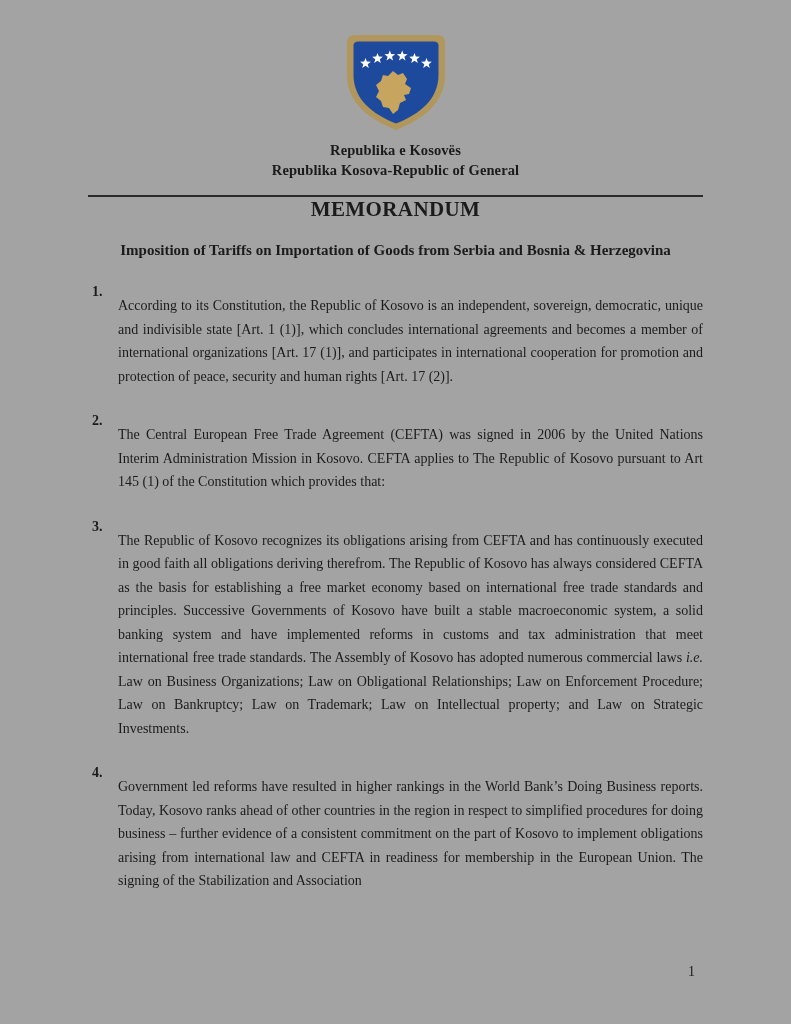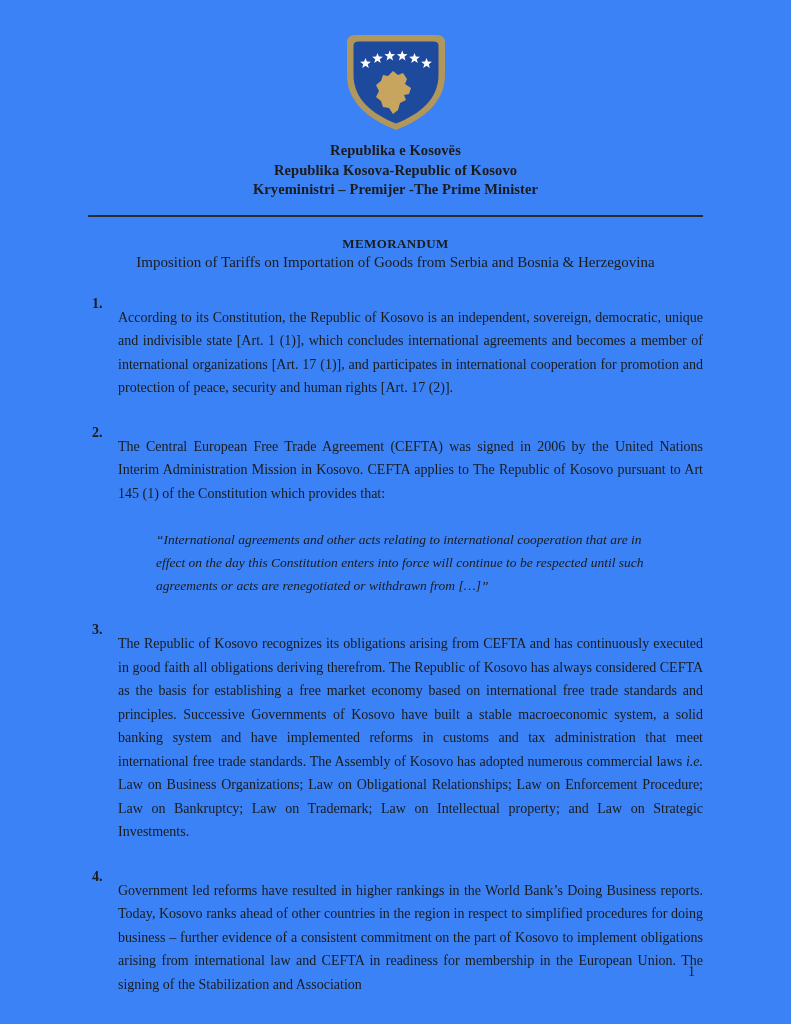--- a/index.html
+++ b/index.html
@@ -2,21 +2,21 @@
 <html><head>
 <meta charset="utf-8">
 <style>
   * { box-sizing: border-box; }
   html, body { margin: 0; padding: 0; background: #ffffff; }
   .page {
     position: relative;
     width: 791px;
     height: 1024px;
     margin: 0 auto;
-    background: #3b82f6;
+    background: #a3a3a3;
     font-family: "Liberation Serif", serif;
     color: #1b1b1b;
     overflow: hidden;
     --shield-border: #b2975c;
     --field-blue: #1e4a9e;
     --map-gold: #c7a55e;
     --star-white: #ffffff;
   }
   .emblem-wrap { padding-top: 33px; text-align: center; }
   .emblem-wrap svg { display: inline-block; }
@@ -33,30 +33,29 @@
     line-height: 19.5px;
     letter-spacing: 0.1px;
   }
   .rule {
     margin: 15px 88px 0 88px;
     border: none;
     border-top: 2.5px solid #2b2b2b;
     height: 0;
   }
   .memo-title {
-    margin-top: 19px;
     text-align: center;
     font-weight: bold;
-    font-size: 13px;
+    font-size: 21px;
     letter-spacing: 0.4px;
   }
   .memo-subtitle {
-    margin-top: 2px;
+    margin-top: 20px;
     text-align: center;
-    font-weight: normal;
+    font-weight: bold;
     font-size: 15px;
   }
   .content { margin: 0 88px 0 92px; }
   .section-heading {
     margin: 30px 0 0 26px;
     font-weight: bold;
     font-size: 15px;
     text-decoration: underline;
   }
   .item {
@@ -104,40 +103,38 @@
         <polygon class="star" transform="translate(59.2,23)" points="0,-5.6 1.37,-1.89 5.33,-1.73 2.22,0.72 3.29,4.53 0,2.33 -3.29,4.53 -2.22,0.72 -5.33,-1.73 -1.37,-1.89"></polygon>
         <polygon class="star" transform="translate(71.5,25.5)" points="0,-5.6 1.37,-1.89 5.33,-1.73 2.22,0.72 3.29,4.53 0,2.33 -3.29,4.53 -2.22,0.72 -5.33,-1.73 -1.37,-1.89"></polygon>
         <polygon class="star" transform="translate(83.5,30.5)" points="0,-5.6 1.37,-1.89 5.33,-1.73 2.22,0.72 3.29,4.53 0,2.33 -3.29,4.53 -2.22,0.72 -5.33,-1.73 -1.37,-1.89"></polygon>
       </g>
       <path class="map-shape" d="M50,38 L55,42 L60,40 L64,46 L62,51 L68,55 L66,61 L61,62 L63,67 L57,70 L55,77 L50,81 L46,75 L40,74 L38,68 L33,64 L36,58 L33,52 L38,48 L40,42 L45,43 Z"></path>
     </svg>
   </div>
 
   <div class="gov-header">
     <div>Republika e Kosovës</div>
-    <div>Republika Kosova-Republic of Kosovo</div>
-    <div>Kryeministri – Premijer -The Prime Minister</div>
+    <div>Republika Kosova-Republic of General</div>
   </div>
 
   <hr class="rule">
 
   <div class="memo-title">MEMORANDUM</div>
   <div class="memo-subtitle">Imposition of Tariffs on Importation of Goods from Serbia and Bosnia &amp; Herzegovina</div>
 
   <div class="content">
     <div>
         <div class="item">
           <div class="num">1.</div>
           <div class="text"><span>According to its Constitution, the Republic of Kosovo is an independent, sovereign, democratic, unique and indivisible state [Art. 1 (1)], which concludes international agreements and becomes a member of international organizations [Art. 17 (1)], and participates in international cooperation for promotion and protection of peace, security and human rights [Art. 17 (2)].</span></div>
         </div>
         <div class="item">
           <div class="num">2.</div>
           <div class="text"><span>The Central European Free Trade Agreement (CEFTA) was signed in 2006 by the United Nations Interim Administration Mission in Kosovo. CEFTA applies to The Republic of Kosovo pursuant to Art 145 (1) of the Constitution which provides that:</span></div>
         </div>
-        <div class="quote">“International agreements and other acts relating to international cooperation that are in effect on the day this Constitution enters into force will continue to be respected until such agreements or acts are renegotiated or withdrawn from […]”</div>
         <div class="item">
           <div class="num">3.</div>
           <div class="text"><span>The Republic of Kosovo recognizes its obligations arising from CEFTA and has continuously executed in good faith all obligations deriving therefrom. The Republic of Kosovo has always considered CEFTA as the basis for establishing a free market economy based on international free trade standards and principles. Successive Governments of Kosovo have built a stable macroeconomic system, a solid banking system and have implemented reforms in customs and tax administration that meet international free trade standards. The Assembly of Kosovo has adopted numerous commercial laws </span><span style="font-style: italic;">i.e.</span><span> Law on Business Organizations; Law on Obligational Relationships; Law on Enforcement Procedure; Law on Bankruptcy; Law on Trademark; Law on Intellectual property; and Law on Strategic Investments.</span></div>
         </div>
         <div class="item">
           <div class="num">4.</div>
           <div class="text"><span>Government led reforms have resulted in higher rankings in the World Bank’s Doing Business reports.  Today, Kosovo ranks ahead of other countries in the region in respect to simplified procedures for doing business – further evidence of a consistent commitment on the part of Kosovo to implement obligations arising from international law and CEFTA in readiness for membership in the European Union. The signing of the Stabilization and Association</span></div>
         </div>
       </div>
   </div>

